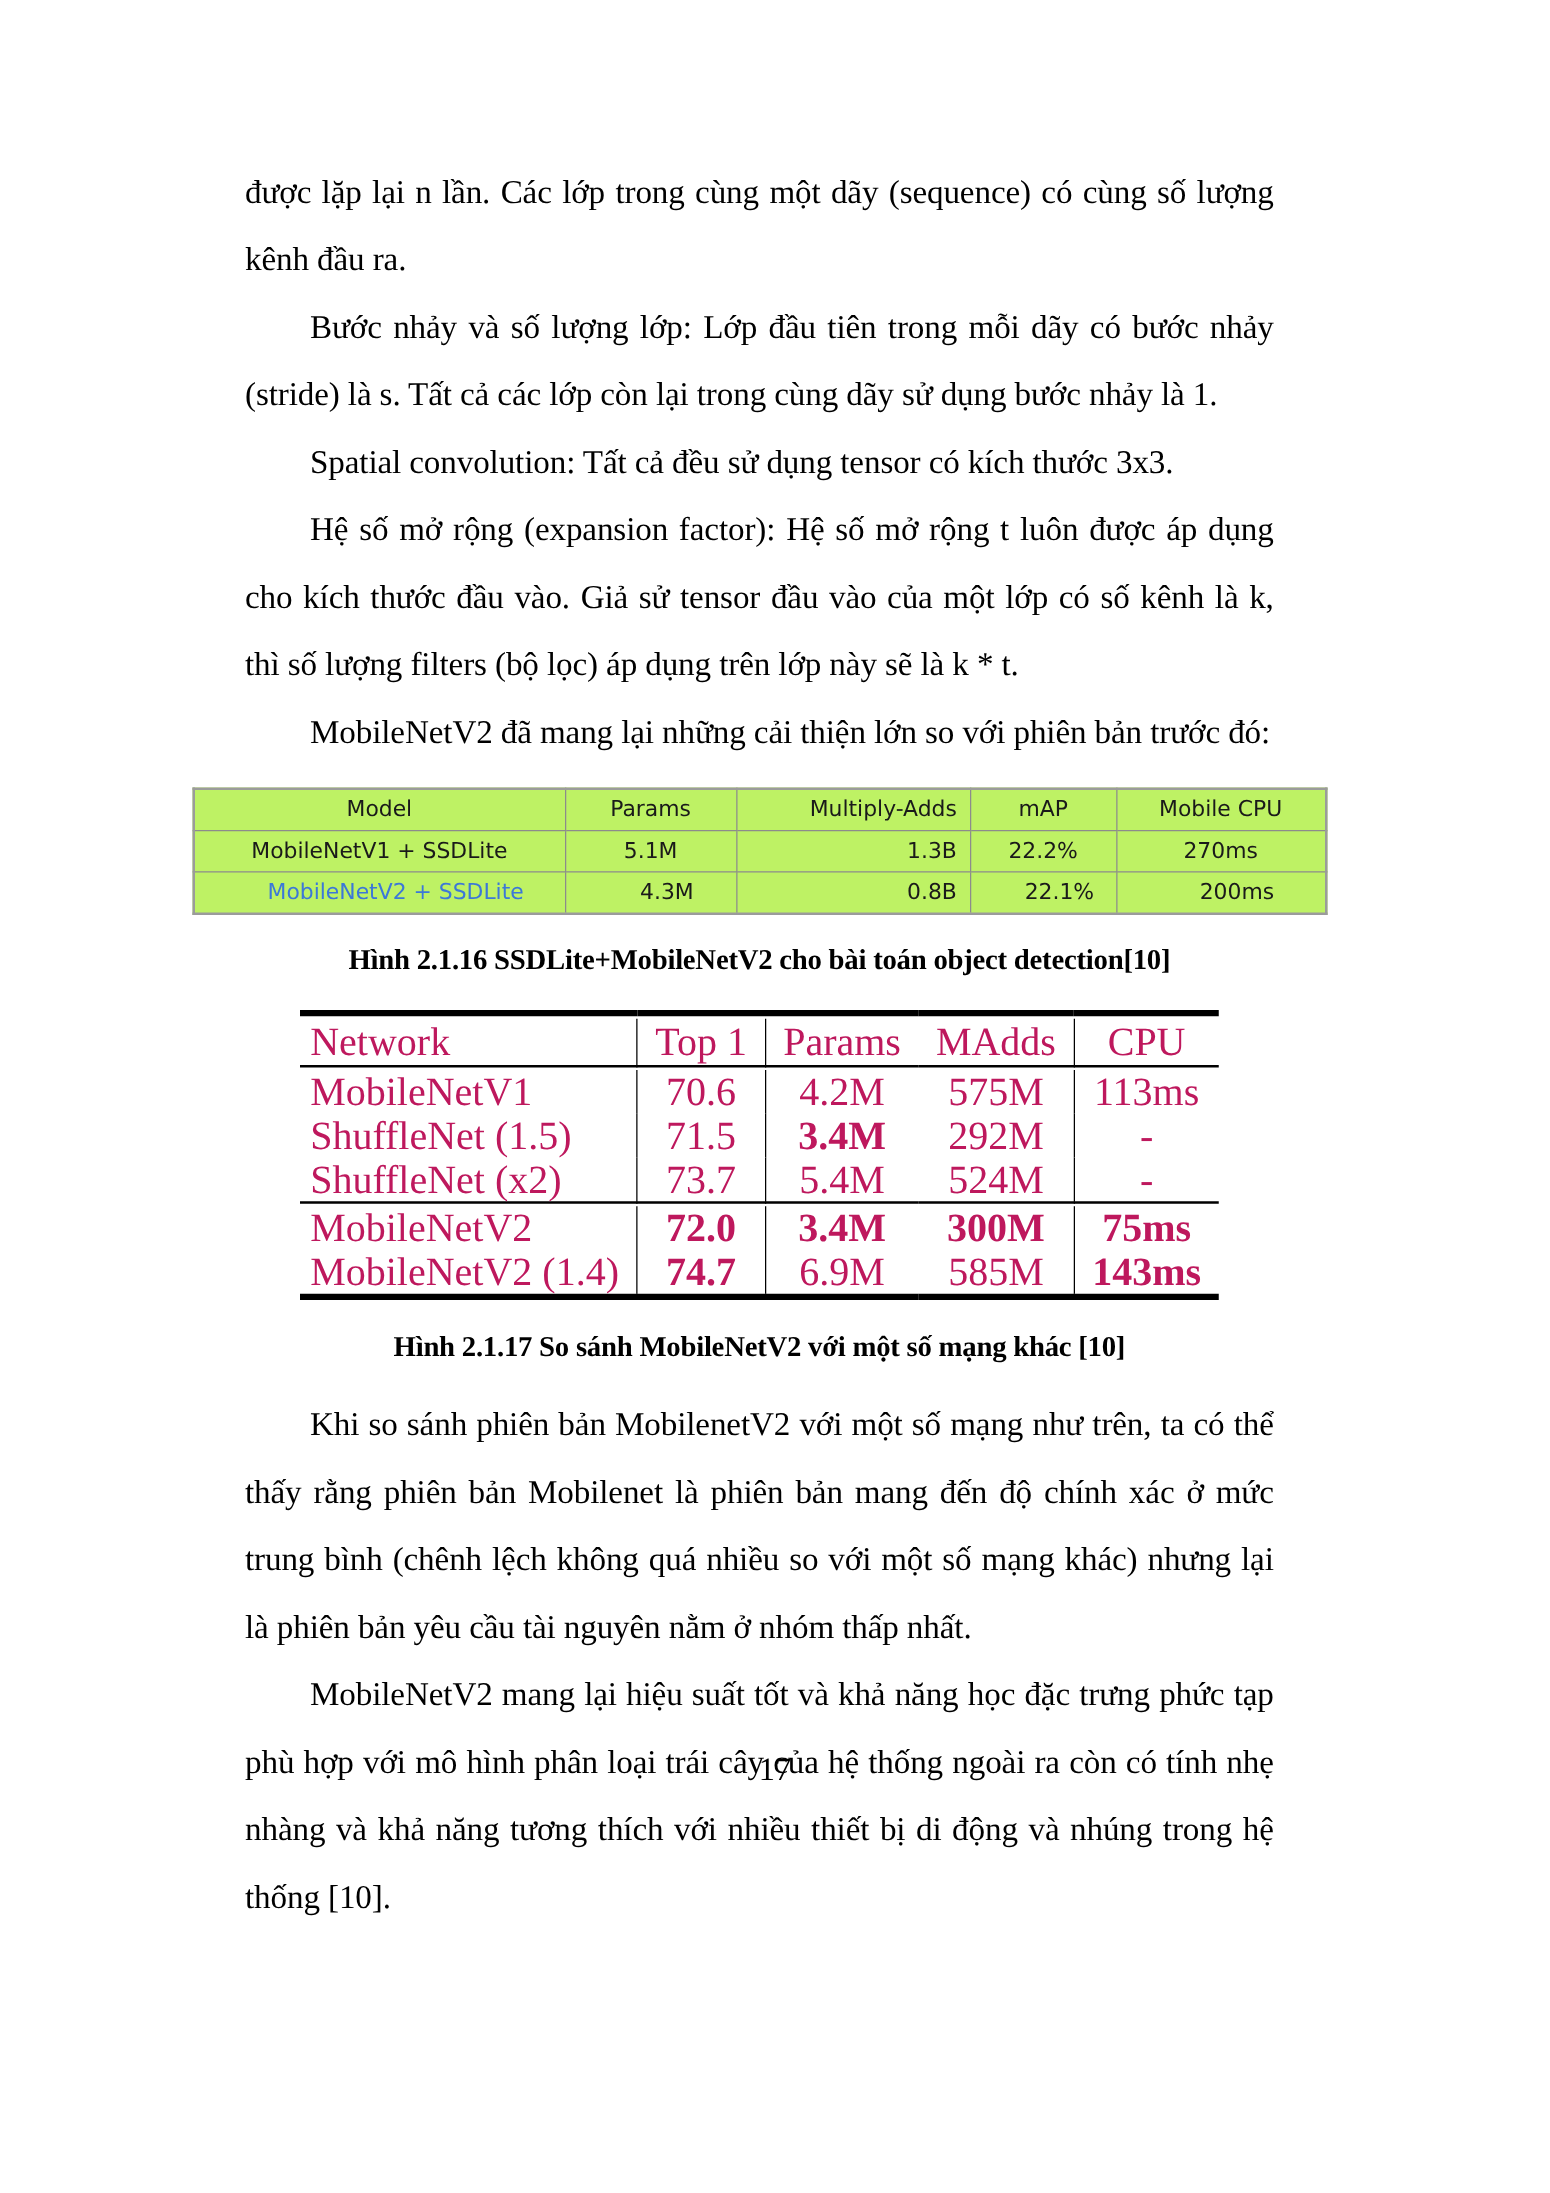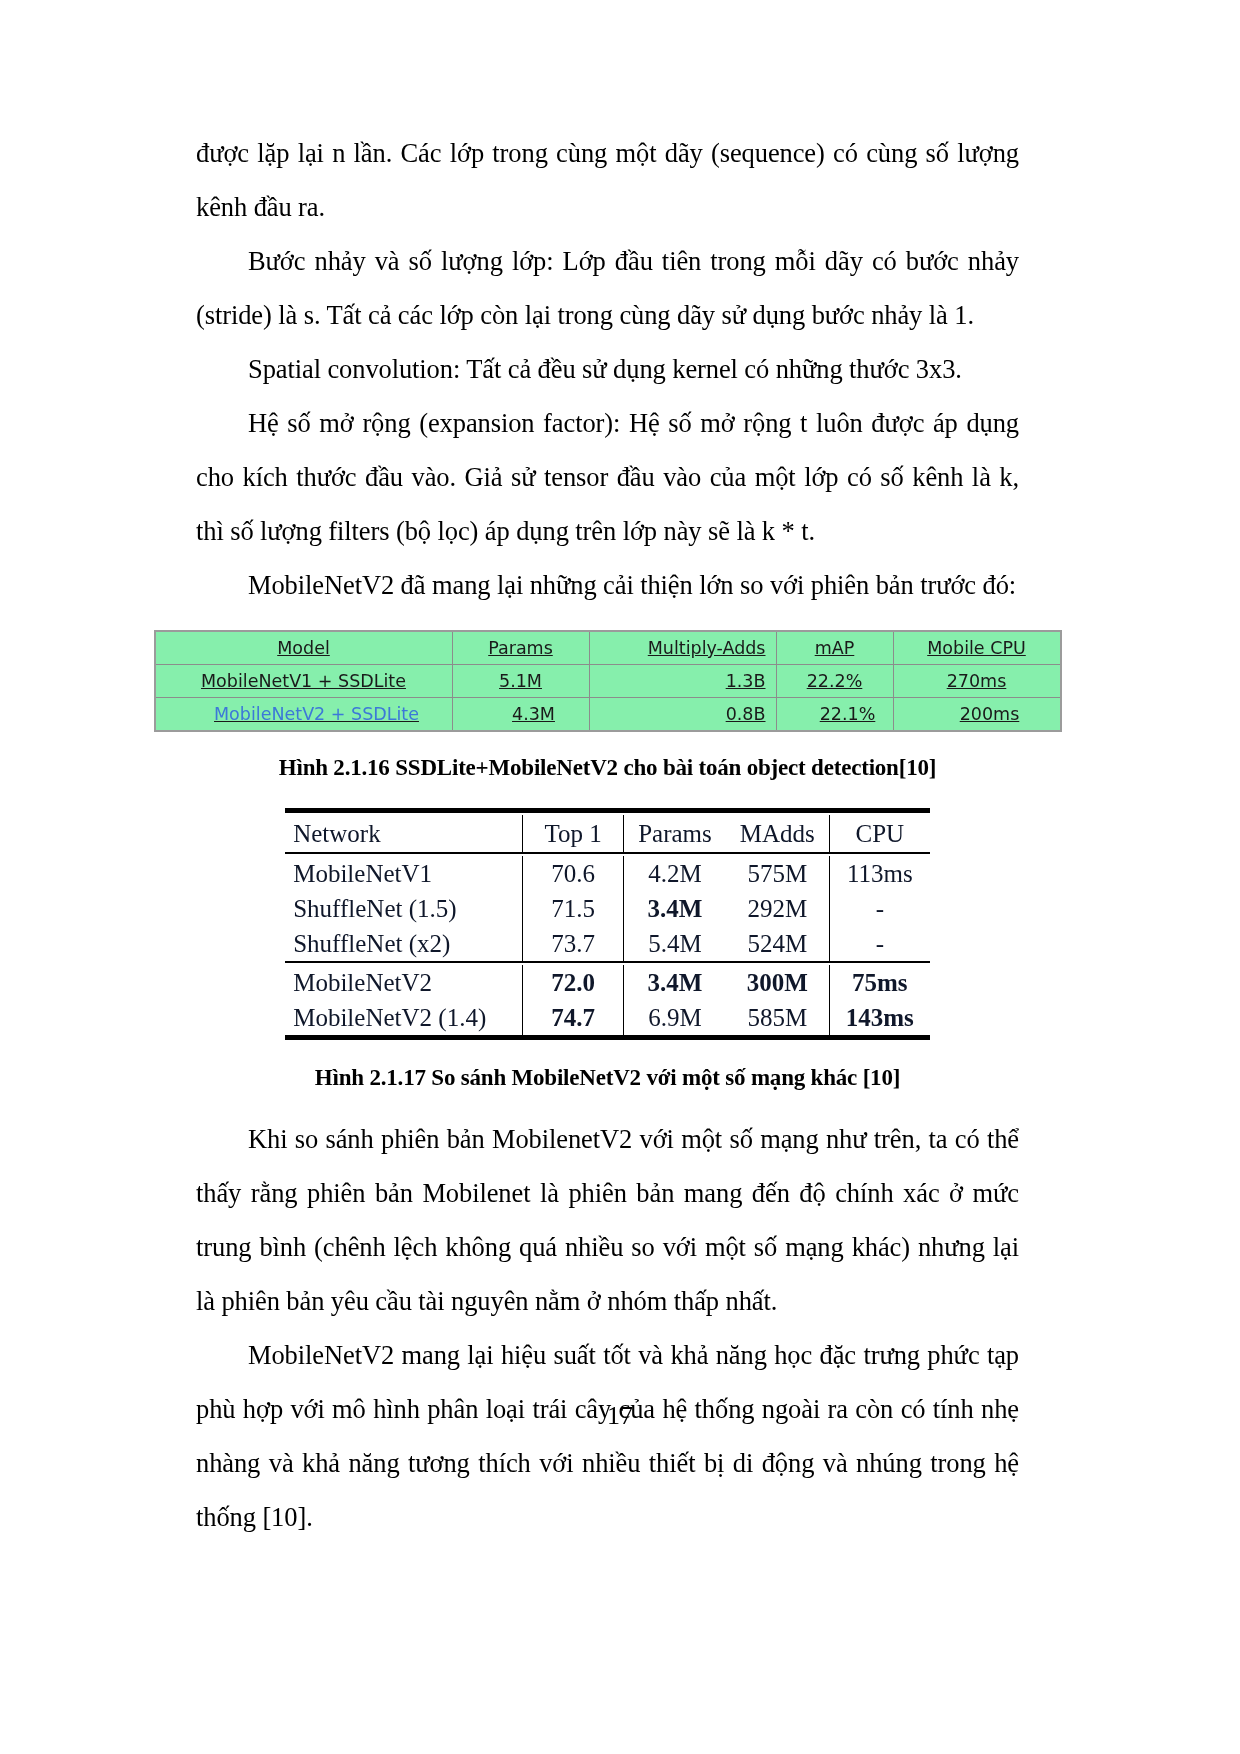--- a/index.html
+++ b/index.html
@@ -48,23 +48,22 @@
   .t1-wrap {
     margin: 18px 0 0 0;
     display: flex;
     justify-content: center;
   }
   table.t1 {
     border-collapse: collapse;
     font-family: "DejaVu Sans", "Liberation Sans", sans-serif;
     font-size: 17.5px;
     color: #1a1a1a;
-    background: #86efac;
+    background: #bef264;
     border: 2px solid #9b9b9b;
-    text-decoration: underline;
   }
   table.t1 th, table.t1 td {
     border: 1px solid #8c8c8c;
     padding: 6px 10px;
     text-align: center;
     font-weight: normal;
     white-space: nowrap;
     line-height: 20px;
   }
   table.t1 th { font-weight: normal; }
@@ -78,22 +77,22 @@
 
   
   .t2-wrap {
     margin: 20px 0 0 0;
     display: flex;
     justify-content: center;
   }
   table.t2 {
     border-collapse: collapse;
     font-family: "Liberation Serif", "DejaVu Serif", serif;
-    font-size: 25px;
-    color: #0f172a;
+    font-size: 32px;
+    color: #be185d;
   }
   table.t2 th, table.t2 td {
     padding: 1px 14px;
     line-height: 33px;
     font-weight: normal;
     white-space: nowrap;
   }
   table.t2 th.net, table.t2 td.net { text-align: left; min-width: 215px; padding-left: 8px;}
   table.t2 th.v, table.t2 td.v { text-align: center; min-width: 72px; }
   table.t2 .vline { border-left: 1.5px solid #000; }
@@ -116,21 +115,21 @@
     font-family: "Liberation Serif", "DejaVu Serif", serif;
   }
 </style>
 </head>
 <body>
 
 <div class="page">
 
   <p class="para">được lặp lại n lần. Các lớp trong cùng một dãy (sequence) có cùng số lượng kênh đầu ra.</p>
   <p class="para indent">Bước nhảy và số lượng lớp: Lớp đầu tiên trong mỗi dãy có bước nhảy (stride) là s. Tất cả các lớp còn lại trong cùng dãy sử dụng bước nhảy là 1.</p>
-  <p class="para indent">Spatial convolution: Tất cả đều sử dụng kernel có những thước 3x3.</p>
+  <p class="para indent">Spatial convolution: Tất cả đều sử dụng tensor có kích thước 3x3.</p>
   <p class="para indent">Hệ số mở rộng (expansion factor): Hệ số mở rộng t luôn được áp dụng cho kích thước đầu vào. Giả sử tensor đầu vào của một lớp có số kênh là k, thì số lượng filters (bộ lọc) áp dụng trên lớp này sẽ là k * t.</p>
   <p class="para indent">MobileNetV2 đã  mang lại những cải thiện lớn so với phiên bản trước đó:</p>
 
   <div class="t1-wrap">
     <table class="t1">
       <thead>
         <tr>
           <th class="model-col">Model</th>
           <th class="num-col">Params</th>
           <th class="mad-col">Multiply-Adds</th>

